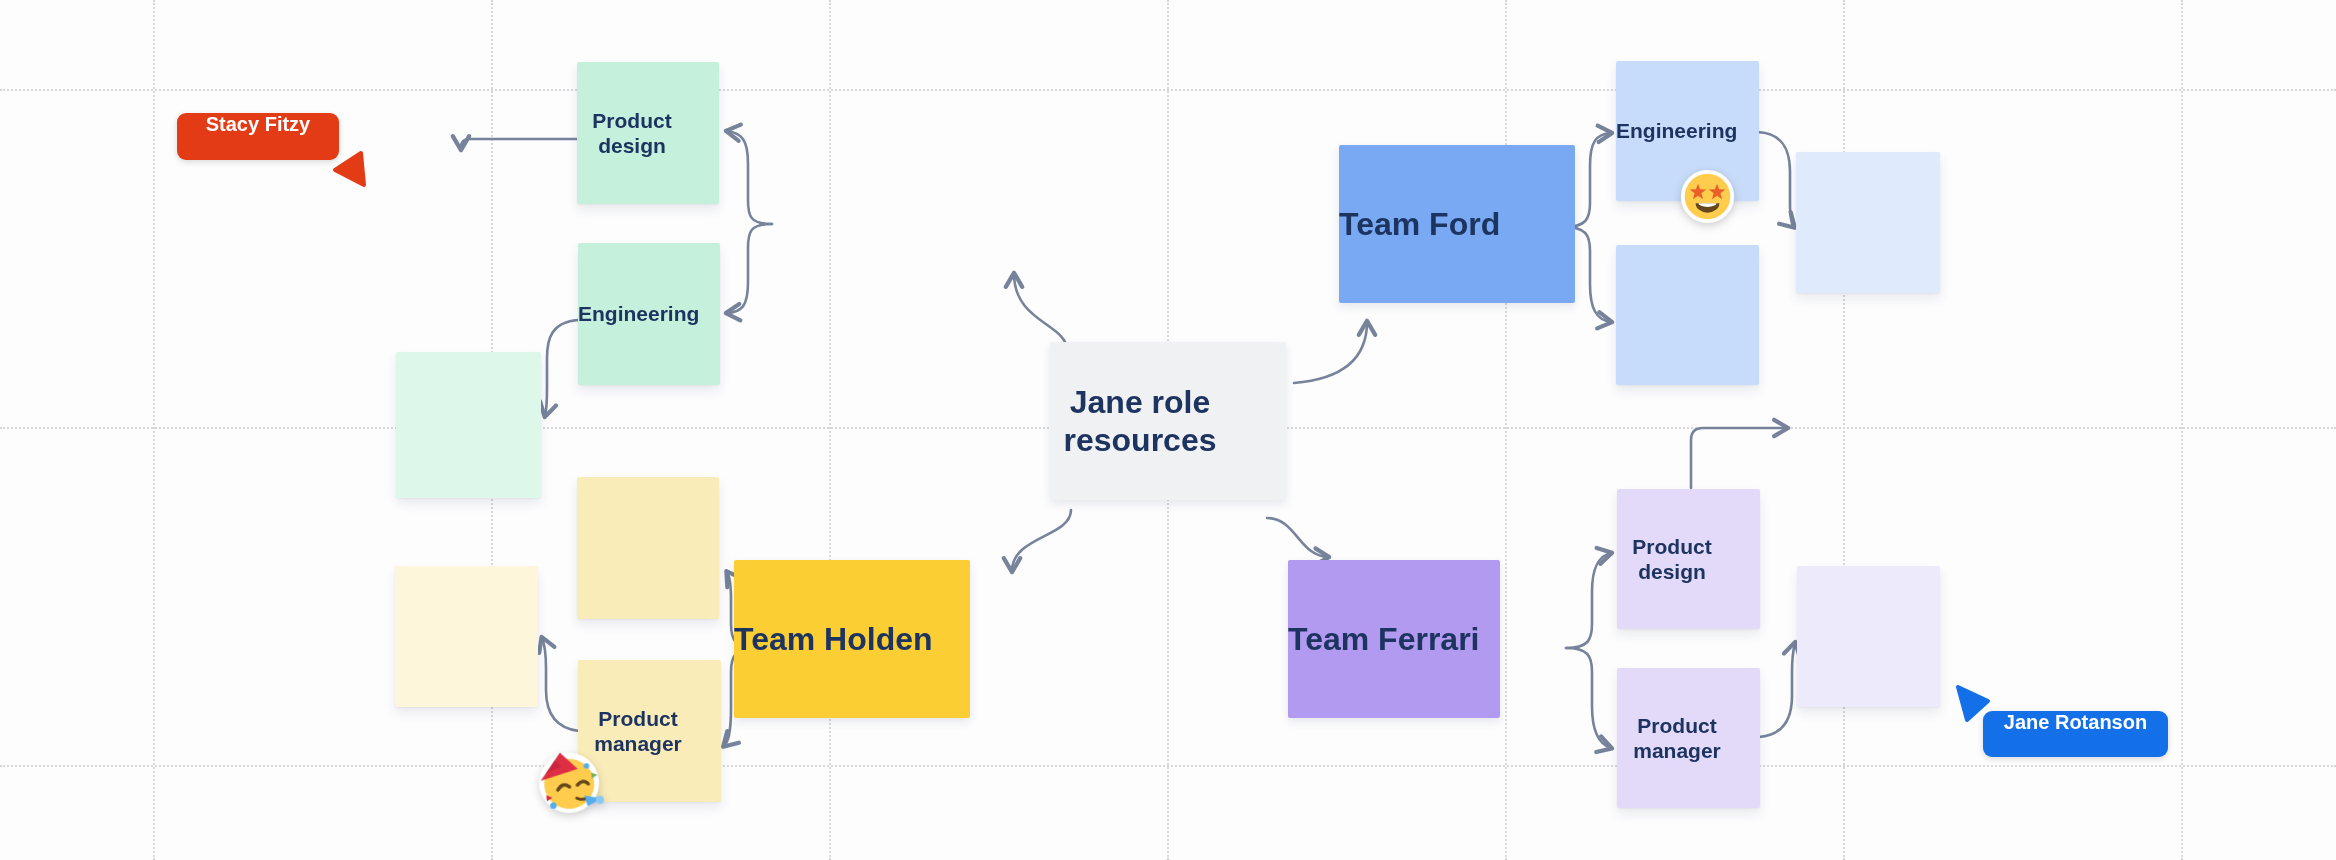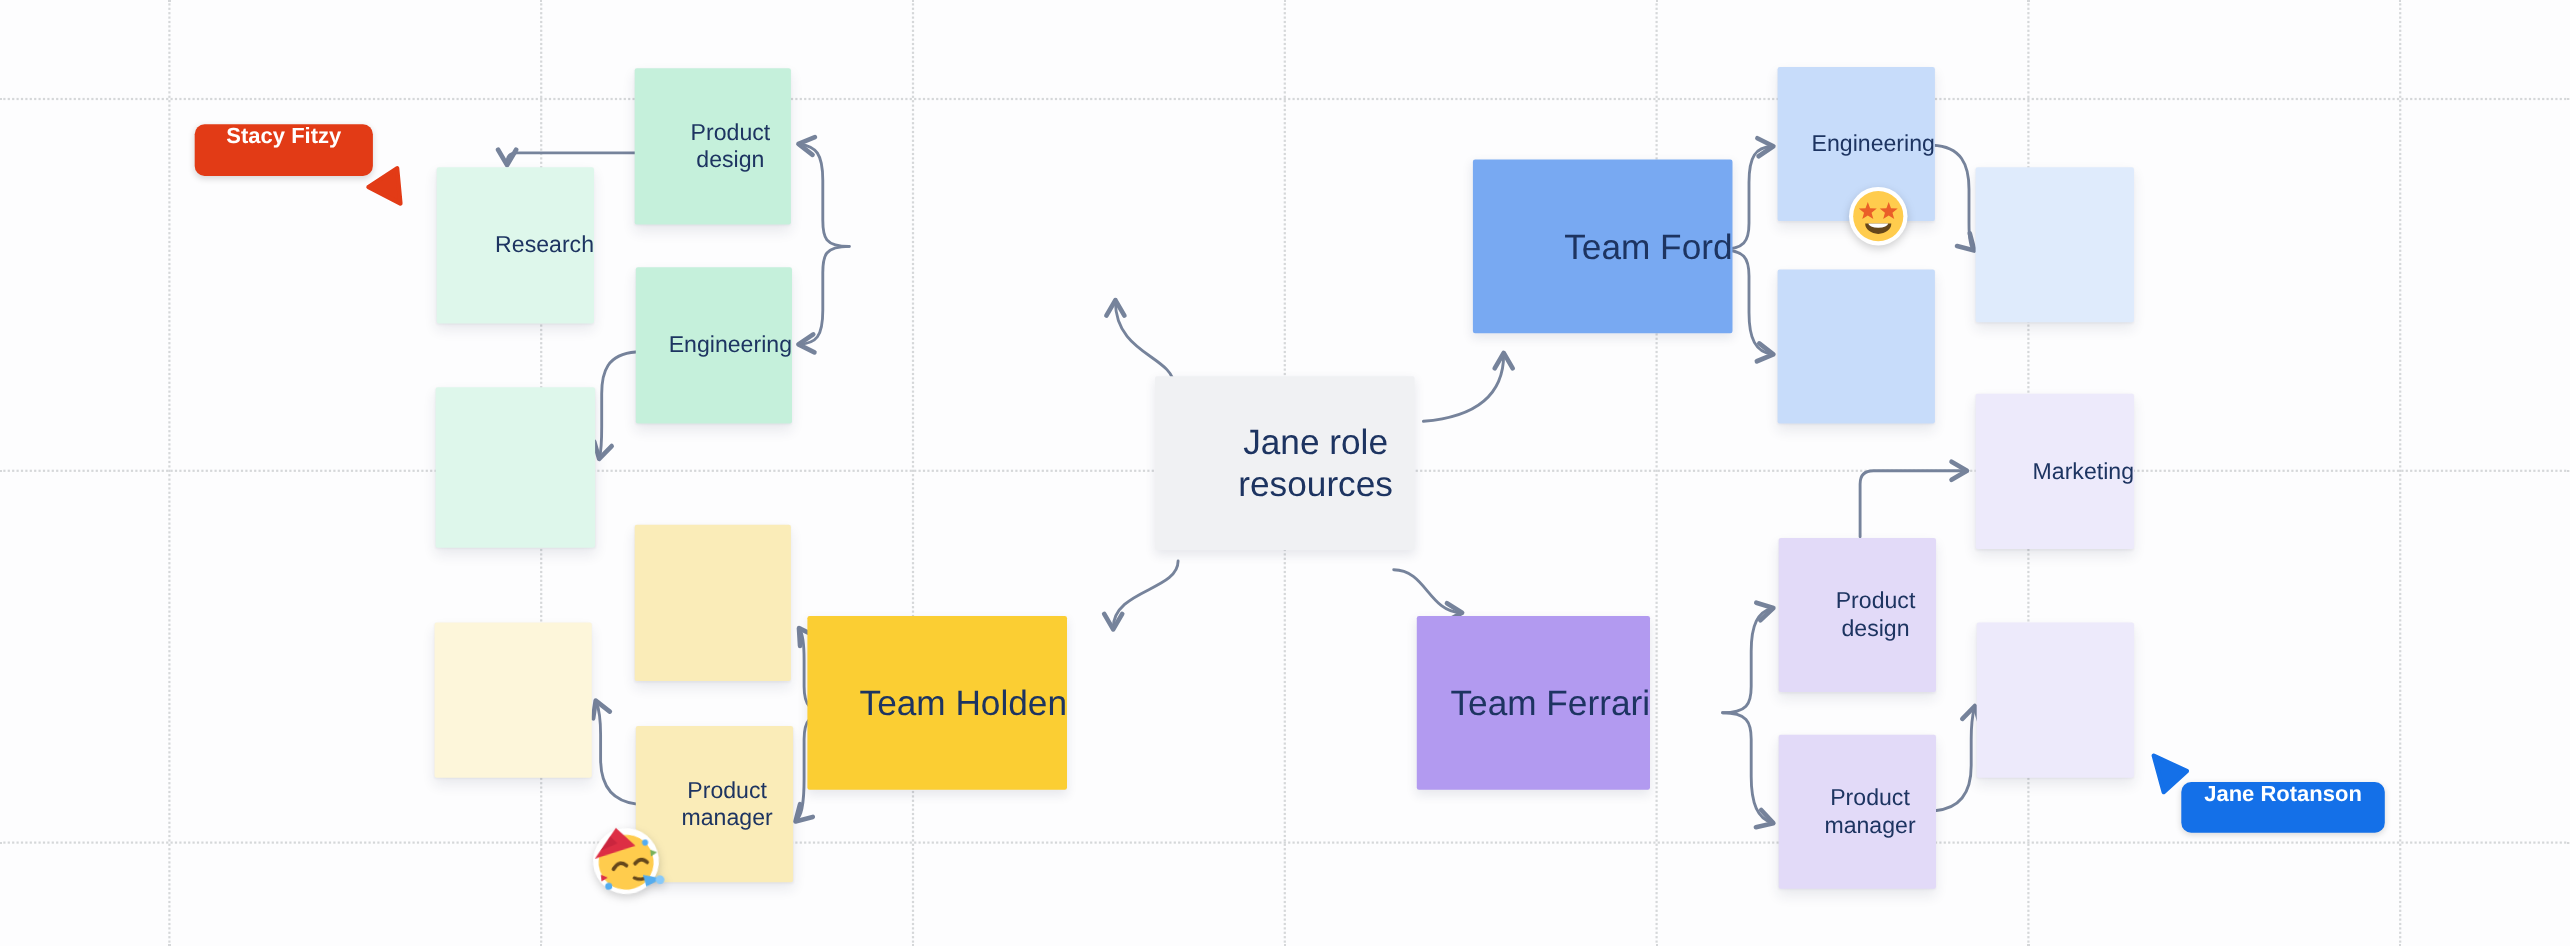--- a/index.html
+++ b/index.html
@@ -4,22 +4,22 @@
 <style>
   html,body{margin:0;padding:0;background:#fdfdfe;}
   #board{
     position:relative;width:2336px;height:860px;overflow:hidden;
     background:#fdfdfe;font-family:"Liberation Sans",sans-serif;
   }
   .grid-v{position:absolute;top:0;bottom:0;width:0;border-left:2px dotted #d5d7d9;}
   .grid-h{position:absolute;left:0;right:0;height:0;border-top:2px dotted #d5d7d9;}
   #connectors{position:absolute;left:0;top:0;z-index:2;}
   .node,.sticky{
-    position:absolute;display:flex;align-items:center;justify-content:flex-end;
-    text-align:center;color:#1d3461;z-index:3;border-radius:2px;
+    position:absolute;display:flex;align-items:center;justify-content:flex-start;
+    text-align:center;color:#1d3461;z-index:3;border-radius:2px;font-weight:bold;
   }
   .sticky{
     font-size:21px;line-height:1.2;
     box-shadow:0 6px 12px rgba(30,40,80,.09),0 1px 2px rgba(30,40,80,.05);
   }
   .node{
     font-size:32px;line-height:1.2;
     box-shadow:0 4px 10px rgba(30,40,80,.10);
   }
   .center-node{background:#f0f1f3;}
@@ -104,45 +104,39 @@
   <div class="node" style="left:1288px;top:560px;width:212px;height:158px;background:#b29af0">
     <span>Team Ferrari</span>
   </div>
 
   <div class="sticky" style="left:577px;top:62px;width:142px;height:142px;background:#c5f0db">
     <span style="max-width:110px">Product design</span>
   </div>
   <div class="sticky" style="left:578px;top:243px;width:142px;height:142px;background:#c5f0db">
     <span>Engineering</span>
   </div>
-  <div class="sticky" style="left:397px;top:152px;width:143px;height:142px;background:#def7eb">
-    <span>Research</span>
-  </div>
   <div class="sticky" style="left:396px;top:352px;width:145px;height:146px;background:#def7eb"></div>
 
   <div class="sticky" style="left:1616px;top:61px;width:143px;height:140px;background:#c7dcfa">
     <span>Engineering</span>
   </div>
   <div class="sticky" style="left:1616px;top:245px;width:143px;height:140px;background:#c7dcfa"></div>
   <div class="sticky" style="left:1796px;top:152px;width:144px;height:141px;background:#dfebfc"></div>
 
   <div class="sticky" style="left:577px;top:477px;width:142px;height:142px;background:#faecb8"></div>
   <div class="sticky" style="left:578px;top:660px;width:143px;height:142px;background:#faecb8">
     <span style="max-width:120px">Product manager</span>
   </div>
   <div class="sticky" style="left:395px;top:566px;width:143px;height:141px;background:#fdf6da"></div>
 
   <div class="sticky" style="left:1617px;top:489px;width:143px;height:140px;background:#e2daf8">
     <span style="max-width:110px">Product design</span>
   </div>
   <div class="sticky" style="left:1617px;top:668px;width:143px;height:140px;background:#e2daf8">
     <span style="max-width:120px">Product manager</span>
-  </div>
-  <div class="sticky" style="left:1796px;top:358px;width:144px;height:141px;background:#edeafb">
-    <span>Marketing</span>
   </div>
   <div class="sticky" style="left:1797px;top:566px;width:143px;height:141px;background:#edeafb"></div>
 
   <svg class="sticker" style="left:1679px;top:168px" width="57" height="57" viewBox="0 0 60 60">
     <circle cx="30" cy="30" r="28" fill="#ffffff"></circle>
     <circle cx="30" cy="30" r="24" fill="#ffcc4d"></circle>
     <g fill="#ea5f28">
       <polygon points="20,16.5 22.2,22.4 28.6,22.7 23.6,26.7 25.3,32.8 20,29.3 14.7,32.8 16.4,26.7 11.4,22.7 17.8,22.4"></polygon>
       <polygon points="40,16.5 42.2,22.4 48.6,22.7 43.6,26.7 45.3,32.8 40,29.3 34.7,32.8 36.4,26.7 31.4,22.7 37.8,22.4"></polygon>
     </g>

